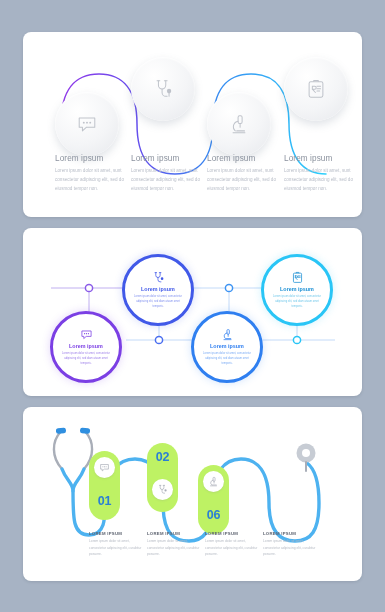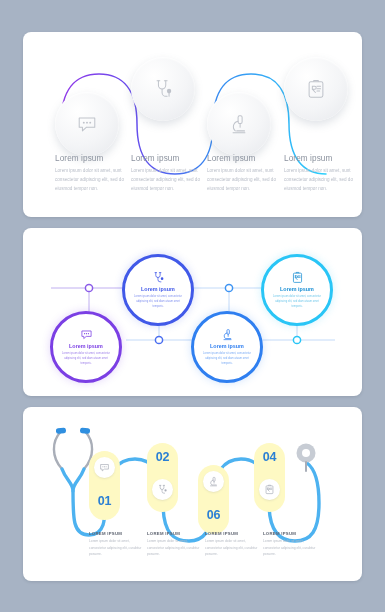--- a/index.html
+++ b/index.html
@@ -77,21 +77,21 @@
     line-height:1.85;
     margin:0;
     width:74%;
   }
 
   
   .p3-pill{
     position:absolute;
     width:31px;height:69px;
     border-radius:16px;
-    background:#fef9c3;
+    background:#bef264;
     display:flex;flex-direction:column;align-items:center;
     box-sizing:border-box;
     padding-top:6px;
   }
   .p3-badge{
     width:21px;height:21px;border-radius:50%;
     background:#ffffff;
     display:flex;align-items:center;justify-content:center;
     box-shadow:0 1px 2px rgba(120,130,150,.16);
   }
@@ -338,31 +338,20 @@
           <rect x="11" y="3" width="4.4" height="8.5" rx="1.6"></rect>
           <path d="M13.2 11.5v4" stroke-linecap="round"></path>
           <path d="M9.5 19.5h8.5" stroke-linecap="round"></path>
           <path d="M8 19.5a6 6 0 0 1 3-10.5" stroke-linecap="round"></path>
           <path d="M5.5 21.5h13" stroke-linecap="round"></path>
         </svg>
       </div>
       <div class="p3-num" style="margin-top:17px;">06</div>
     </div>
 
-    <div class="p3-pill" style="left:231px; top:36px; padding-top:8px;">
-      <div class="p3-num">04</div>
-      <div class="p3-badge" style="margin-top:15px;">
-        <svg width="11" height="11" viewBox="0 0 24 24" fill="none" stroke="#a9aeb8" stroke-width="1.5">
-          <rect x="4.5" y="4" width="15" height="17" rx="1.8"></rect>
-          <path d="M9.5 4V2.6h5V4" stroke-linejoin="round"></path>
-          <path d="M8 9h2.6a1.6 1.6 0 0 1 0 3.2H8V9zM8 12.2l3.4 3.6" stroke-linecap="round"></path>
-          <path d="M13 9h4M13 11.6h4" stroke-linecap="round"></path>
-        </svg>
-      </div>
-    </div>
 
     <div class="p3-col" style="left:66px;">
       <p class="p3-title">LOREM IPSUM</p>
       <p class="p3-body">Lorem ipsum dolor sit amet, consectetur adipiscing elit, curabitur posuere.</p>
     </div>
     <div class="p3-col" style="left:124px;">
       <p class="p3-title">LOREM IPSUM</p>
       <p class="p3-body">Lorem ipsum dolor sit amet, consectetur adipiscing elit, curabitur posuere.</p>
     </div>
     <div class="p3-col" style="left:182px;">

